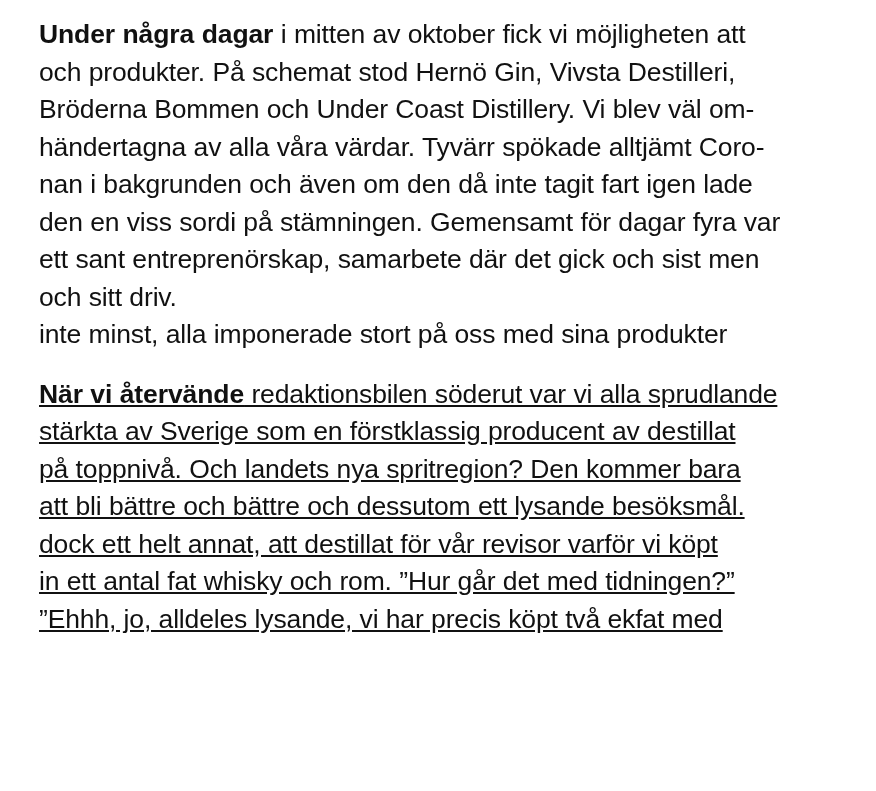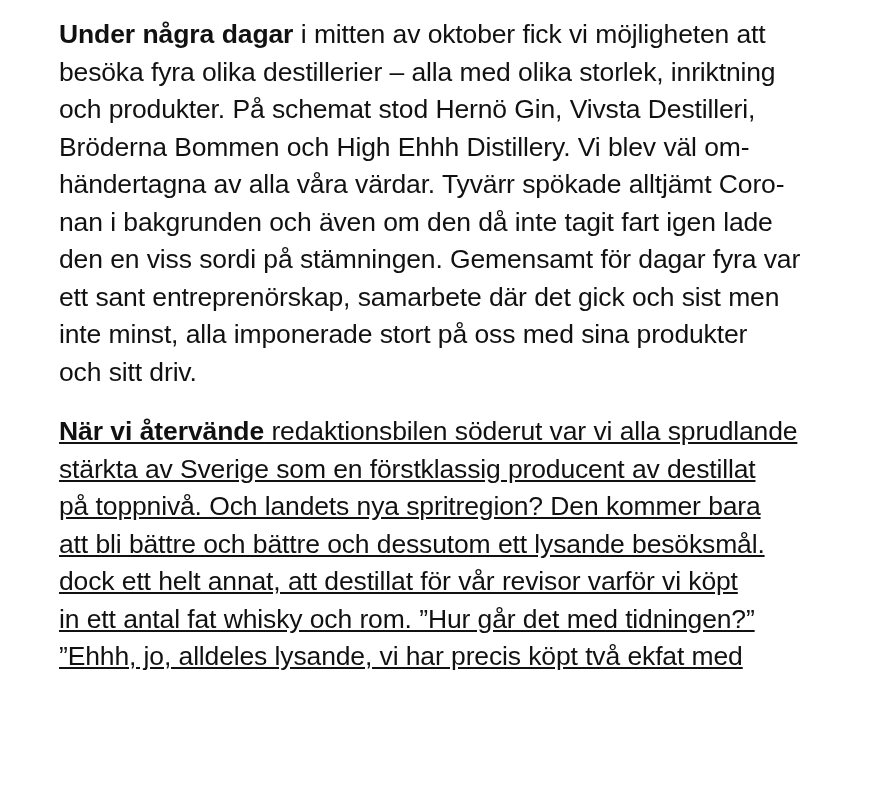--- a/index.html
+++ b/index.html
@@ -15,21 +15,20 @@
     color: #111111;
     -webkit-font-smoothing: antialiased;
     overflow: hidden;
   }
 
   .article-body {
     position: absolute;
     left: 39px;
     top: 16px;
     width: 788px;
-    margin-left: 20px;
   }
 
   .article-paragraph {
     margin: 0;
     font-size: 26.5px;
     line-height: 37.5px;
     letter-spacing: -0.15px;
     word-spacing: 0.2px;
     color: #111111;
     text-align: left;
@@ -53,29 +52,28 @@
     white-space: pre;
   }
 </style>
 </head>
 <body style="background: rgb(255, 255, 255); color: rgb(17, 17, 17);">
 
 <main class="article-body">
 
   <p class="article-paragraph">
     <span class="ln"><strong class="lead-in">Under några dagar</strong><span> i mitten av oktober fick vi möjligheten att</span></span>
-    <span class="ln">besöka fyra olika destillerier – alla med olika storlek, inriktning</span>
     <span class="ln">och produkter. På schemat stod Hernö Gin, Vivsta Destilleri,</span>
-    <span class="ln">Bröderna Bommen och High Ehhh Distillery. Vi blev väl om-</span>
+    <span class="ln">Bröderna Bommen och Under Coast Distillery. Vi blev väl om-</span>
     <span class="ln">händertagna av alla våra värdar. Tyvärr spökade alltjämt Coro-</span>
     <span class="ln">nan i bakgrunden och även om den då inte tagit fart igen lade</span>
     <span class="ln">den en viss sordi på stämningen. Gemensamt för dagar fyra var</span>
     <span class="ln">ett sant entreprenörskap, samarbete där det gick och sist men</span>
+    <span class="ln">och sitt driv.</span>
     <span class="ln">inte minst, alla imponerade stort på oss med sina produkter</span>
-    <span class="ln">och sitt driv.</span>
   </p>
 
   <p class="article-paragraph">
     <span class="ln"><strong class="lead-in">När vi återvände</strong><span> redaktionsbilen söderut var vi alla sprudlande</span></span>
     <span class="ln">stärkta av Sverige som en förstklassig producent av destillat</span>
     <span class="ln">på toppnivå. Och landets nya spritregion? Den kommer bara</span>
     <span class="ln">att bli bättre och bättre och dessutom ett lysande besöksmål.</span>
     <span class="ln">dock ett helt annat, att destillat för vår revisor varför vi köpt</span>
     <span class="ln">in ett antal fat whisky och rom. ”Hur går det med tidningen?”</span>
     <span class="ln">”Ehhh, jo, alldeles lysande, vi har precis köpt två ekfat med</span>

